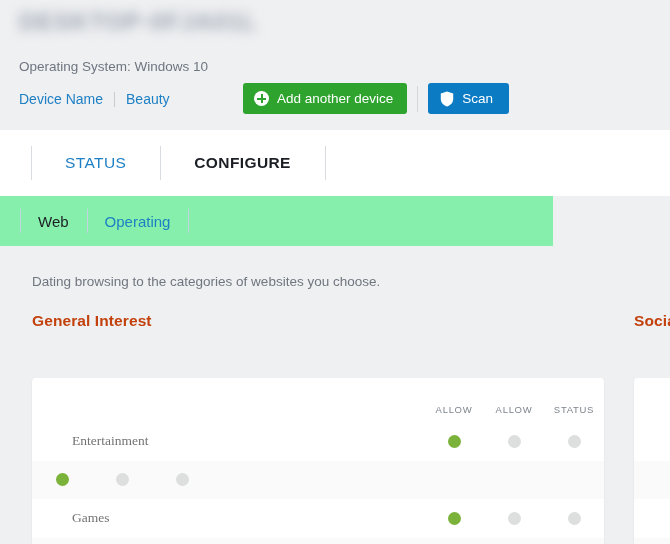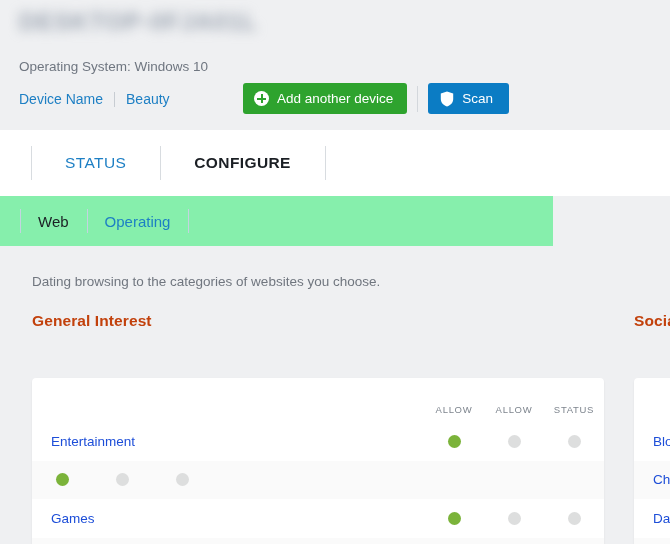--- a/index.html
+++ b/index.html
@@ -140,22 +140,22 @@
   .head-col {
     width:60px; flex:0 0 auto; text-align:center;
     font-size:9.5px; letter-spacing:.7px; color:#7e858e;
   }
   .row {
     display:flex; align-items:center; height:38.5px;
   }
   .row:nth-child(odd) { background:#fafafa; }
   .row:nth-child(even) { background:#ffffff; }
   .row-label {
-    flex:1 1 auto; padding-left:19px;
-    font-size:13.5px; color:#1d4ed8; white-space:nowrap;
+    flex:1 1 auto; padding-left:40px;
+    font-size:13.5px; color:#737373; white-space:nowrap;font-family:Liberation Serif, serif;
   }
   .row-col {
     width:60px; flex:0 0 auto; display:flex;
     align-items:center; justify-content:center; cursor:pointer;
   }
   .dot {
     width:13px; height:13px; border-radius:50%;
     background:#dddede;
   }
   .dot.on { background:#7bb33a; }

